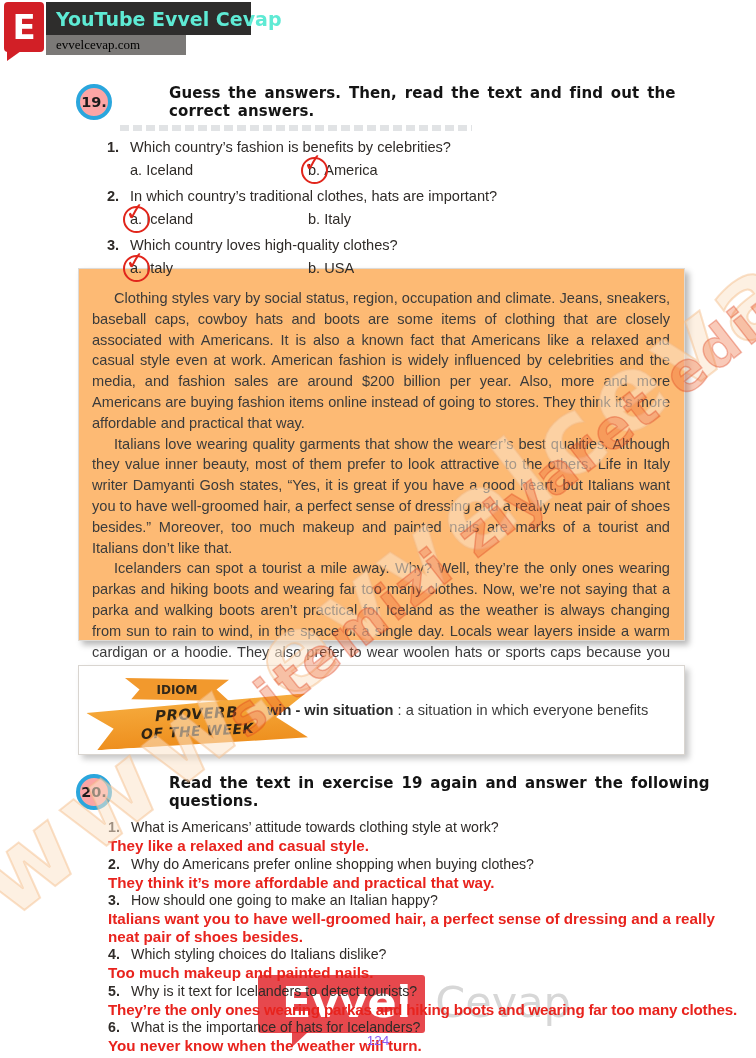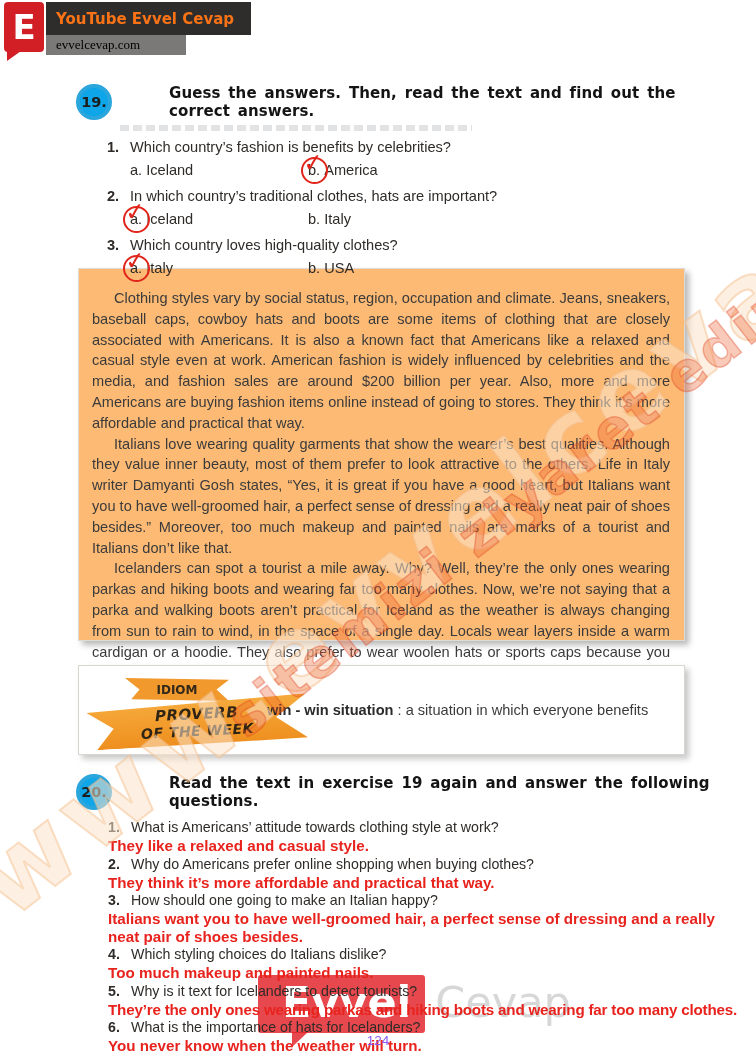--- a/index.html
+++ b/index.html
@@ -7,30 +7,30 @@
               font-family:"Liberation Sans", sans-serif; color:#2b2b2b; position:relative; }
 
   
   .header { position:absolute; top:0; left:0; z-index:5; }
   .logo-e { position:absolute; left:4px; top:2px; width:40px; height:50px;
             background:#d21f26; border-radius:4px; display:flex; align-items:center; justify-content:center;
             color:#fff; font-size:34px; font-weight:bold; font-family:"DejaVu Sans", sans-serif; }
   .logo-e::after { content:""; position:absolute; left:3px; bottom:-9px;
             border-left:14px solid #d21f26; border-bottom:10px solid transparent; }
   .brand-bar { position:absolute; left:46px; top:2px; height:33px; width:205px; background:#2e2d2c;
-            color:#f97316; display:flex; align-items:center; padding-left:10px;
-            font-size:15px; font-weight:bold; font-family:"DejaVu Sans", sans-serif; white-space:nowrap; }
+            color:#5eead4; display:flex; align-items:center; padding-left:10px;
+            font-size:19px; font-weight:bold; font-family:"DejaVu Sans", sans-serif; white-space:nowrap; }
   .site-bar { position:absolute; left:46px; top:35px; height:20px; width:140px; background:#7b7977;
             color:#000000; display:flex; align-items:center; padding-left:10px;
             font-size:13px; font-family:Liberation Serif, serif; white-space:nowrap; }
 
   
   .exercise { position:absolute; left:76px; width:645px; z-index:4; }
   .ex-header { display:flex; align-items:center; gap:9px; }
-  .badge { width:36px; height:36px; border-radius:50%; border:4px solid #2aa6dd; background:#0ea5e9;
+  .badge { width:36px; height:36px; border-radius:50%; border:4px solid #2aa6dd; background:#fca5a5;
            display:flex; align-items:center; justify-content:center; flex:0 0 auto;
            font-weight:bold; font-size:14.5px; color:#1c1c1c; font-family:"DejaVu Sans", sans-serif; }
   .ex-title { font-family:"DejaVu Sans", sans-serif; font-weight:bold; font-size:15px;
            color:#141414; word-spacing:2.5px; letter-spacing:0.1px;margin-left:48px; }
   .faded-line { margin:5px 0 0 44px; width:352px; height:6px; opacity:0.55; filter:blur(0.6px);
            background:repeating-linear-gradient(90deg,#c9cdd1 0 9px,#ffffff00 9px 13px); }
 
   
   .questions { margin-top:8px; padding-left:31px; }
   .q-line { display:flex; gap:7px; font-size:14.6px; color:#2f2b28; }

